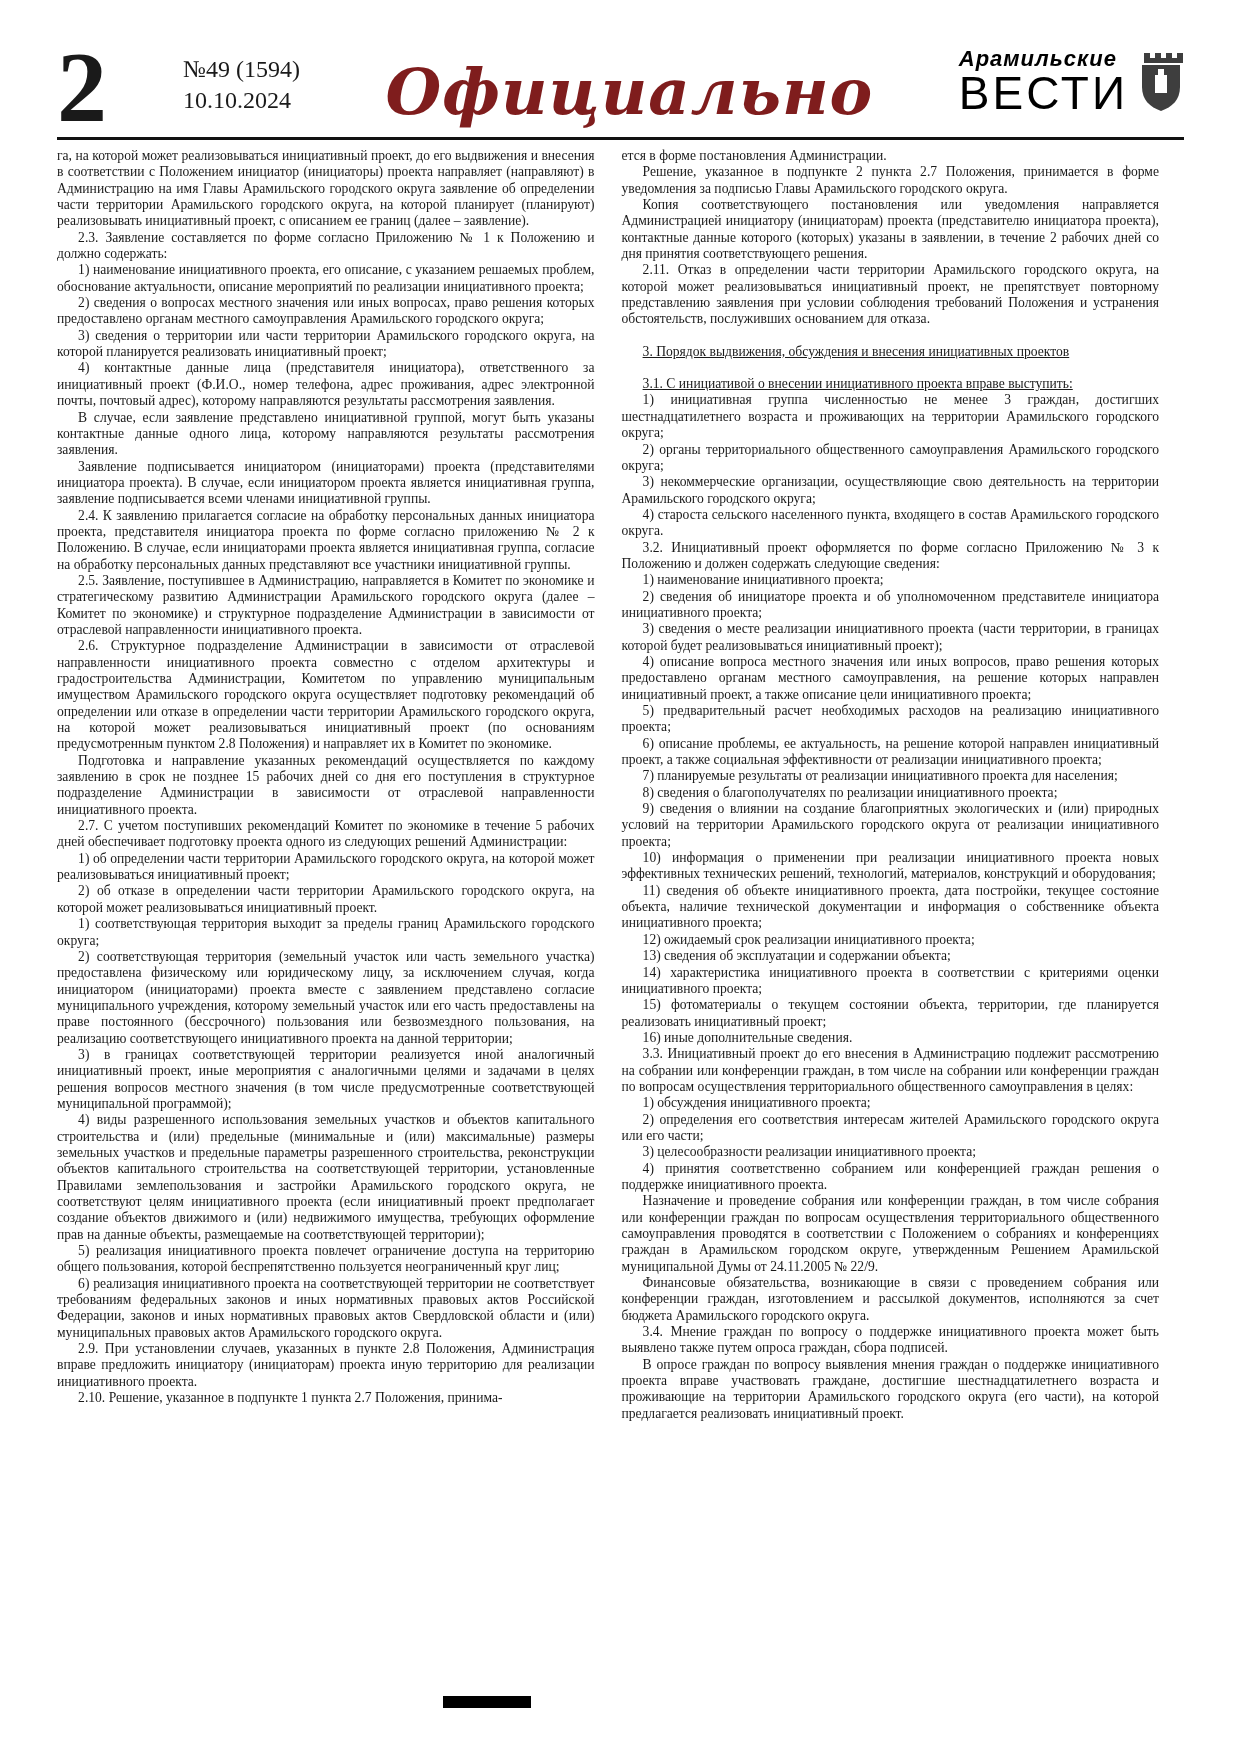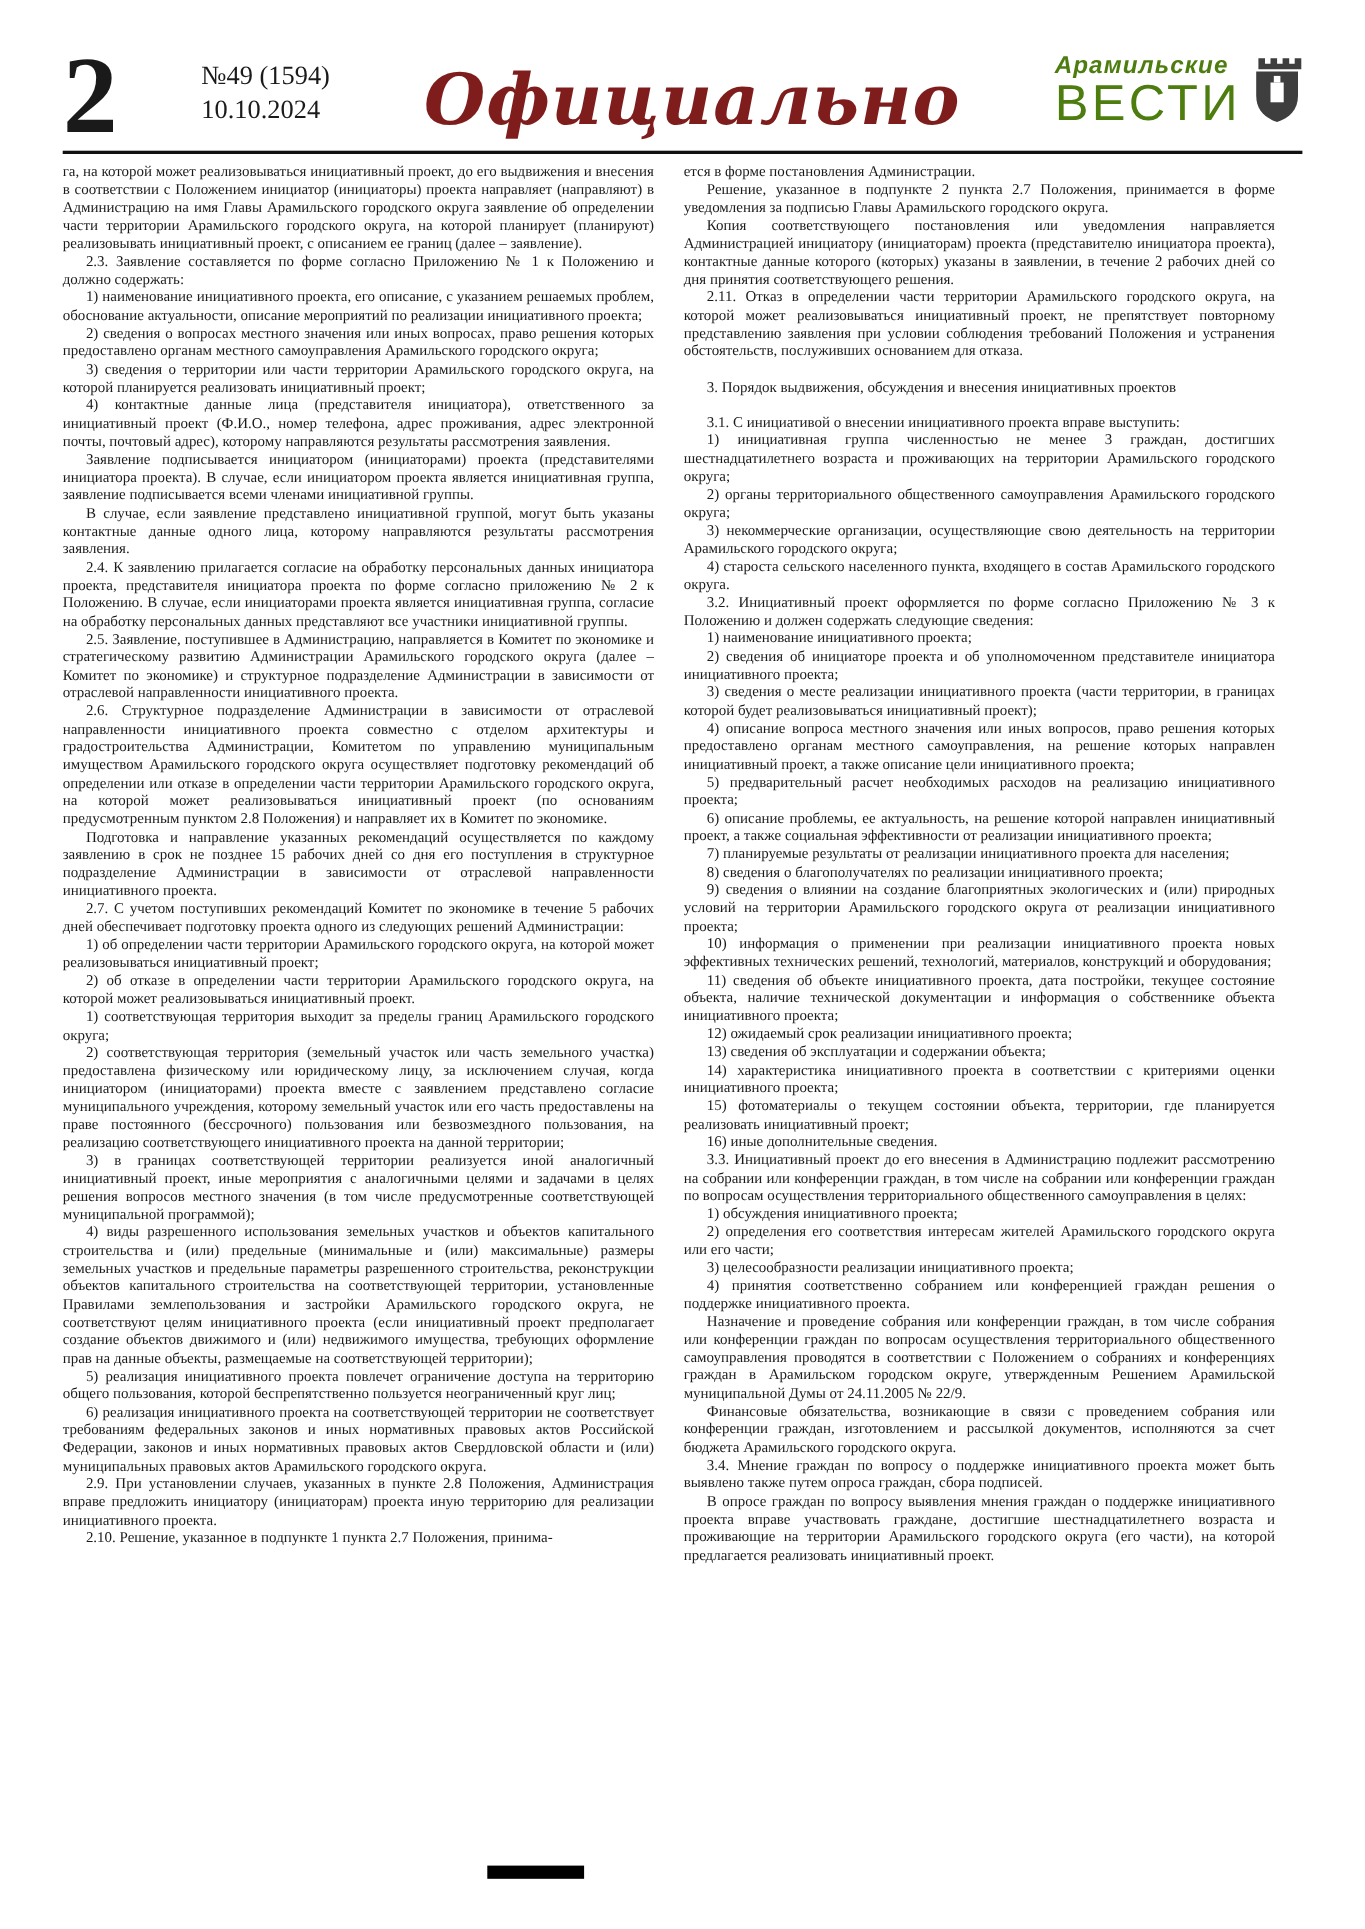--- a/index.html
+++ b/index.html
@@ -20,21 +20,21 @@
   .issue {
     margin-left: 78px; margin-top: 8px;
     font-size: 24px; line-height: 1.3; font-family: "Liberation Serif", serif;
   }
   .section {
     flex: 1; text-align: center; margin-top: 8px;
     font-family: "DejaVu Serif", serif; font-style: italic; font-weight: 600;
     font-size: 64px; letter-spacing: 1px; color: #7f1d1d;
   }
   .brand { display: flex; align-items: center; margin-top: 2px; }
-  .brand-text { text-align: left; margin-right: 10px; color: #4d7c0f; }
+  .brand-text { text-align: left; margin-right: 10px; color: #000000; }
   .b1 {
     font-family: "Liberation Sans", sans-serif; font-weight: 700; font-style: italic;
     font-size: 22px; letter-spacing: 1px; line-height: 1.0;
   }
   .b2 {
     font-family: "Liberation Sans", sans-serif; font-weight: 400;
     font-size: 46px; letter-spacing: 3px; line-height: 0.95; margin-top: 2px;
   }
   .crest { display: inline-block; width: 46px; height: 62px; }
   
@@ -45,21 +45,21 @@
   .cols {
     display: flex; gap: 27px; padding: 8px 82px 0 57px;
     text-align: justify; hyphens: auto; -webkit-hyphens: auto;
   }
   .col { flex: 1 1 0; min-width: 0; }
   .para {
     margin: 0; font-size: 13.6px; line-height: 16.35px; text-indent: 1.55em;
     font-family: "Liberation Serif", "DejaVu Serif", serif;
   }
   .para.noindent { text-indent: 0; }
-  .para.gap { margin-top: 16px; }
+  .para.gap { margin-top: 16px; text-decoration: underline; }
   
   .footmark {
     position: absolute; left: 443px; top: 1696px; width: 88px; height: 12px;
     background: #000;
   }
 </style>
 </head>
 <body>
 
 <div class="page">
@@ -90,22 +90,22 @@
   <div class="rule"></div>
 
   <main class="cols">
     <section class="col">
         <p class="para noindent">га, на которой может реализовываться инициативный проект, до его выдвижения и внесения в соответствии с Положением инициатор (инициаторы) проекта направляет (направляют) в Администрацию на имя Главы Арамильского городского округа заявление об определении части территории Арамильского городского округа, на которой планирует (планируют) реализовывать инициативный проект, с описанием ее границ (далее – заявление).</p>
         <p class="para">2.3. Заявление составляется по форме согласно Приложению № 1 к Положению и должно содержать:</p>
         <p class="para">1) наименование инициативного проекта, его описание, с указанием решаемых проблем, обоснование актуальности, описание мероприятий по реализации инициативного проекта;</p>
         <p class="para">2) сведения о вопросах местного значения или иных вопросах, право решения которых предоставлено органам местного самоуправления Арамильского городского округа;</p>
         <p class="para">3) сведения о территории или части территории Арамильского городского округа, на которой планируется реализовать инициативный проект;</p>
         <p class="para">4) контактные данные лица (представителя инициатора), ответственного за инициативный проект (Ф.И.О., номер телефона, адрес проживания, адрес электронной почты, почтовый адрес), которому направляются результаты рассмотрения заявления.</p>
+        <p class="para">В случае, если заявление представлено инициативной группой, могут быть указаны контактные данные одного лица, которому направляются результаты рассмотрения заявления.</p>
         <p class="para">Заявление подписывается инициатором (инициаторами) проекта (представителями инициатора проекта). В случае, если инициатором проекта является инициативная группа, заявление подписывается всеми членами инициативной группы.</p>
-        <p class="para">В случае, если заявление представлено инициативной группой, могут быть указаны контактные данные одного лица, которому направляются результаты рассмотрения заявления.</p>
         <p class="para">2.4. К заявлению прилагается согласие на обработку персональных данных инициатора проекта, представителя инициатора проекта по форме согласно приложению № 2 к Положению. В случае, если инициаторами проекта является инициативная группа, согласие на обработку персональных данных представляют все участники инициативной группы.</p>
         <p class="para">2.5. Заявление, поступившее в Администрацию, направляется в Комитет по экономике и стратегическому развитию Администрации Арамильского городского округа (далее – Комитет по экономике) и структурное подразделение Администрации в зависимости от отраслевой направленности инициативного проекта.</p>
         <p class="para">2.6. Структурное подразделение Администрации в зависимости от отраслевой направленности инициативного проекта совместно с отделом архитектуры и градостроительства Администрации, Комитетом по управлению муниципальным имуществом Арамильского городского округа осуществляет подготовку рекомендаций об определении или отказе в определении части территории Арамильского городского округа, на которой может реализовываться инициативный проект (по основаниям предусмотренным пунктом 2.8 Положения) и направляет их в Комитет по экономике.</p>
         <p class="para">Подготовка и направление указанных рекомендаций осуществляется по каждому заявлению в срок не позднее 15 рабочих дней со дня его поступления в структурное подразделение Администрации в зависимости от отраслевой направленности инициативного проекта.</p>
         <p class="para">2.7. С учетом поступивших рекомендаций Комитет по экономике в течение 5 рабочих дней обеспечивает подготовку проекта одного из следующих решений Администрации:</p>
         <p class="para">1) об определении части территории Арамильского городского округа, на которой может реализовываться инициативный проект;</p>
         <p class="para">2) об отказе в определении части территории Арамильского городского округа, на которой может реализовываться инициативный проект.</p>
         <p class="para">1) соответствующая территория выходит за пределы границ Арамильского городского округа;</p>
         <p class="para">2) соответствующая территория (земельный участок или часть земельного участка) предоставлена физическому или юридическому лицу, за исключением случая, когда инициатором (инициаторами) проекта вместе с заявлением представлено согласие муниципального учреждения, которому земельный участок или его часть предоставлены на праве постоянного (бессрочного) пользования или безвозмездного пользования, на реализацию соответствующего инициативного проекта на данной территории;</p>
         <p class="para">3) в границах соответствующей территории реализуется иной аналогичный инициативный проект, иные мероприятия с аналогичными целями и задачами в целях решения вопросов местного значения (в том числе предусмотренные соответствующей муниципальной программой);</p>

